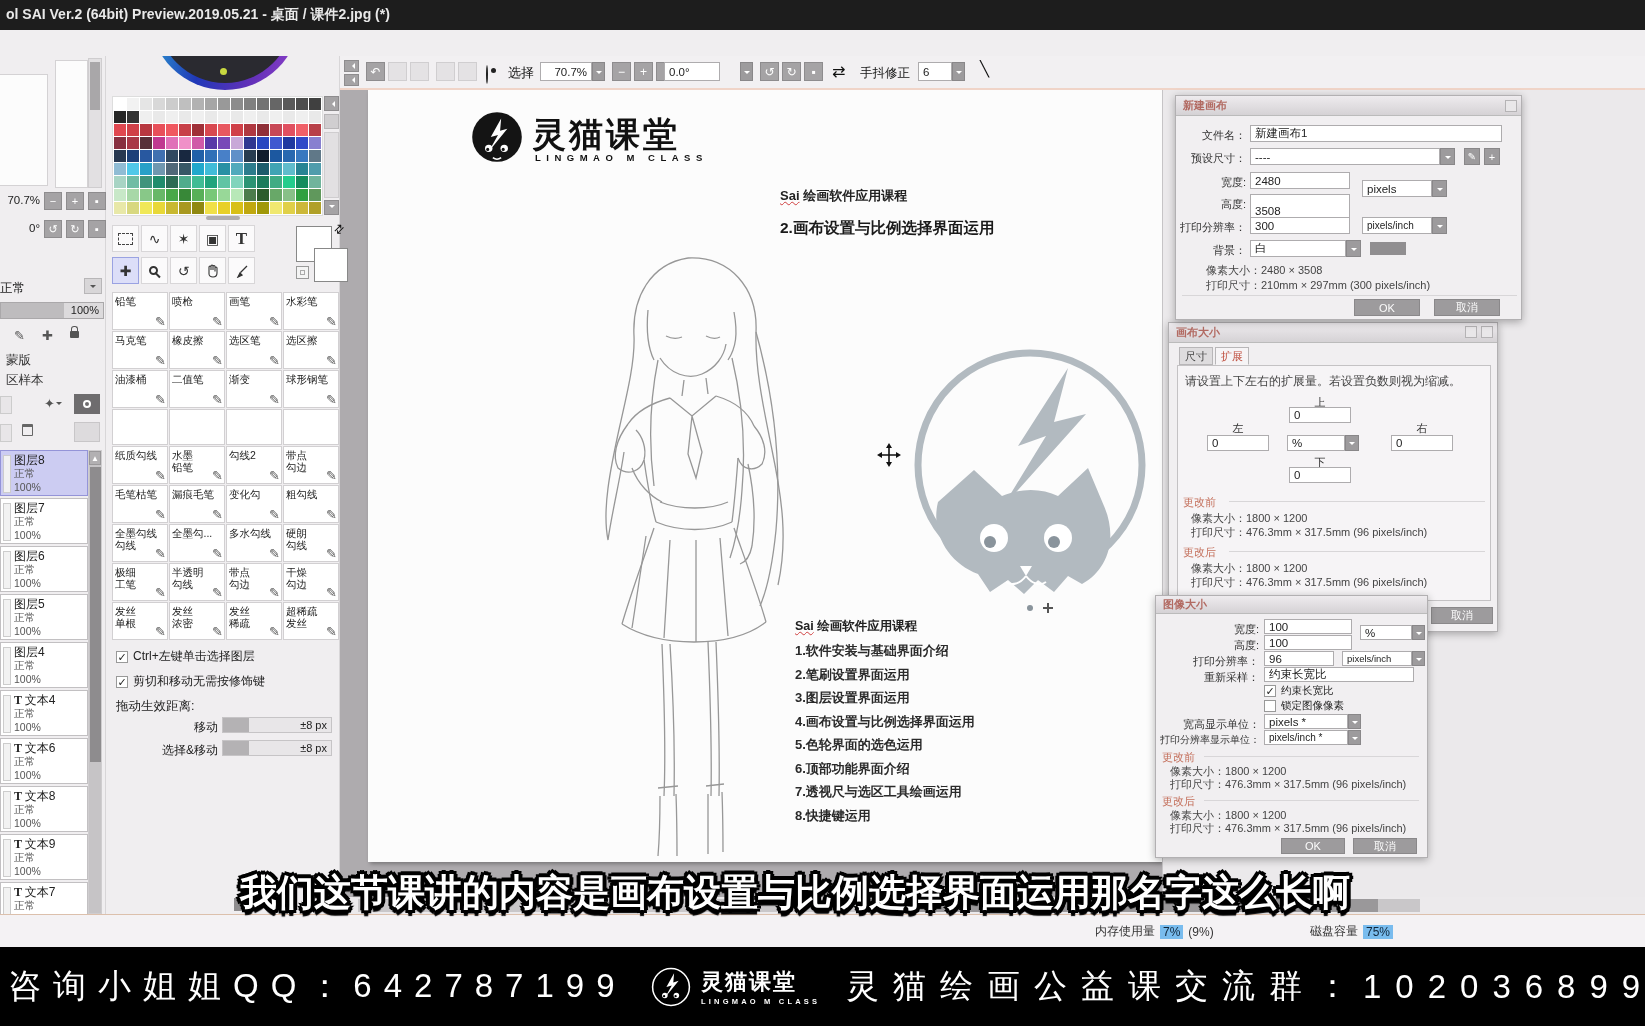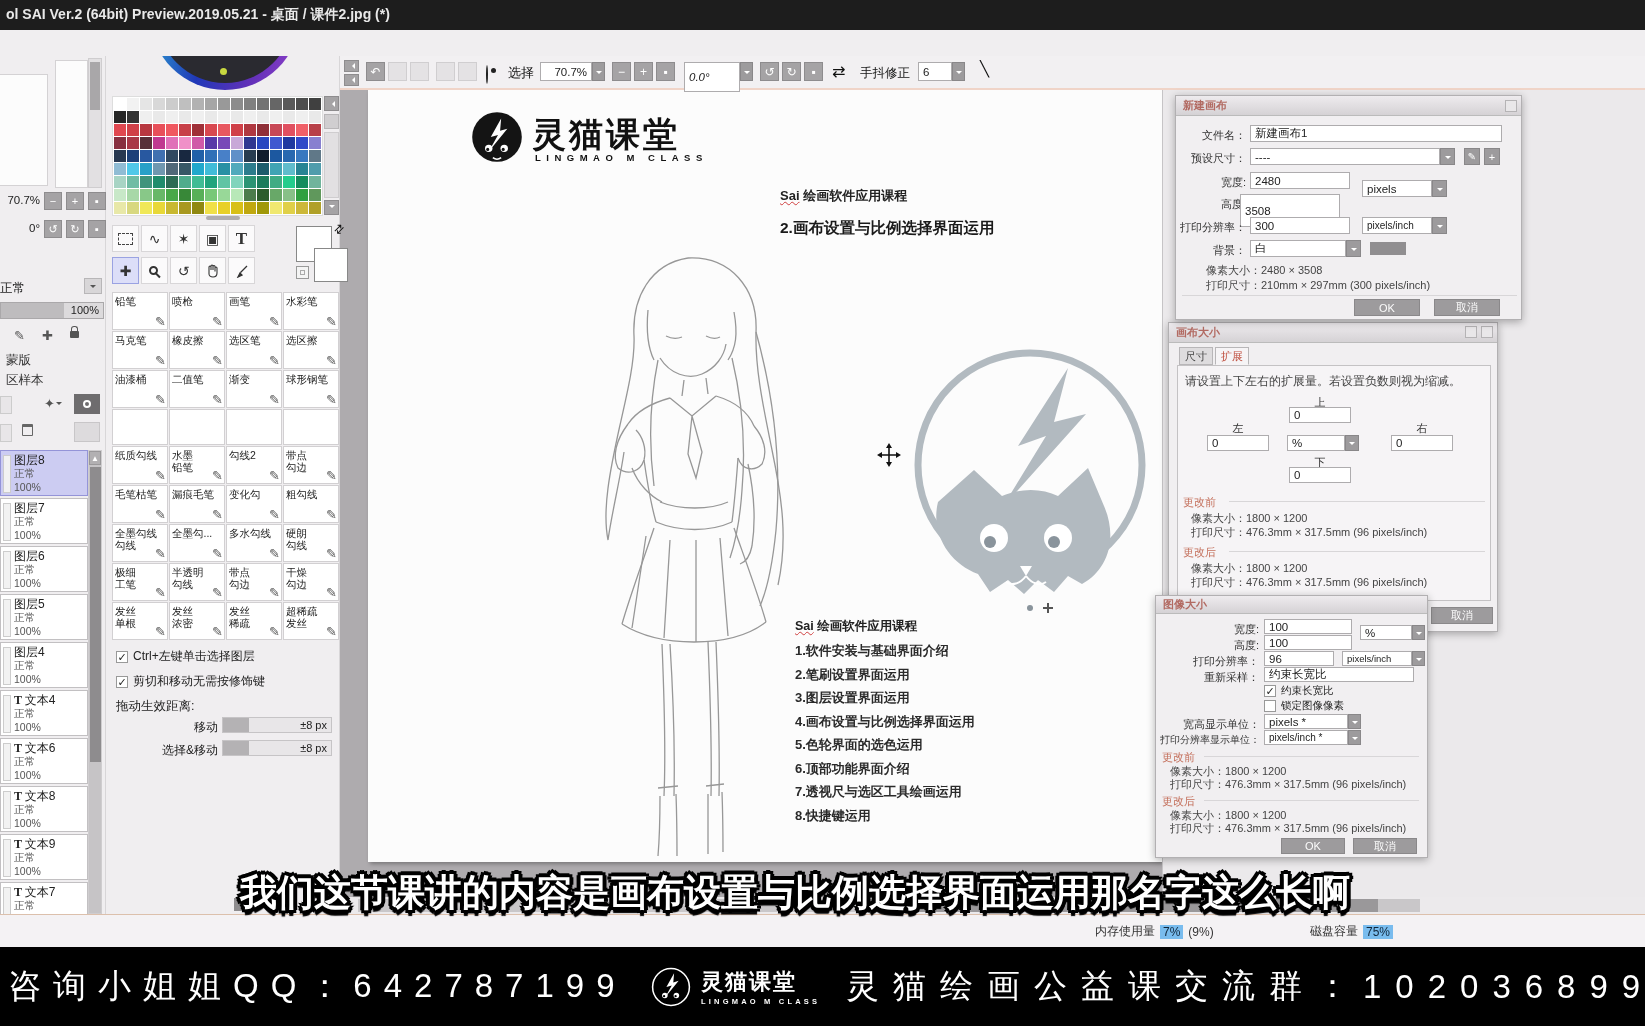--- a/index.html
+++ b/index.html
@@ -277,21 +277,21 @@
       </div>
     <div class="dd" style="left:288px;top:52px;width:16px;height:17px;font-size:10px;color:#fff;">✎</div>
     <div class="dd" style="left:308px;top:52px;width:16px;height:17px;font-size:11px;color:#fff;">+</div>
     <div class="lbl" style="left:8px;top:79px;width:62px;">宽度:</div>
     <div class="field" style="left:74px;top:76px;width:100px;height:17px;">2480</div>
     <div class="field" style="left:186px;top:84px;width:70px;height:17px;">pixels</div>
     <div class="dd" style="left:256px;top:84px;width:15px;height:17px;">
         <span class="tri"></span>
       </div>
     <div class="lbl" style="left:8px;top:101px;width:62px;">高度:</div>
-    <div class="field" style="left:64px;top:98px;width:100px;height:33px;">3508</div>
+    <div class="field" style="left:74px;top:98px;width:100px;height:33px;">3508</div>
     <div class="lbl" style="left:4px;top:124px;width:66px;">打印分辨率：</div>
     <div class="field" style="left:74px;top:121px;width:100px;height:17px;">300</div>
     <div class="field" style="left:186px;top:121px;width:70px;height:17px;font-size:10px;">pixels/inch</div>
     <div class="dd" style="left:256px;top:121px;width:15px;height:17px;">
         <span class="tri"></span>
       </div>
     <div class="lbl" style="left:8px;top:147px;width:62px;">背景：</div>
     <div class="field" style="left:74px;top:144px;width:96px;height:17px;">白</div>
     <div class="dd" style="left:170px;top:144px;width:15px;height:17px;">
         <span class="tri"></span>
@@ -318,21 +318,21 @@
     <div class="tb-btn dis" style="left:118px;"></div>
     <div class="abs" style="left:146px;top:10px;"><span class="eye"></span></div>
     <div class="abs" style="left:168px;top:8px;font-size:13px;color:#111;">选择</div>
     <div class="field" style="left:200px;top:6px;width:52px;height:19px;justify-content:flex-end;">70.7%</div>
     <div class="dd" style="left:252px;top:6px;width:13px;height:19px;">
         <span class="tri"></span>
       </div>
     <div class="tb-btn" style="left:272px;">−</div>
     <div class="tb-btn" style="left:294px;">+</div>
     <div class="tb-btn" style="left:316px;">▪</div>
-    <div class="field" style="left:344px;top:6px;width:56px;height:30px;font-style:italic;">0.0°</div>
+    <div class="field" style="left:324px;top:6px;width:56px;height:19px;">0.0°</div>
     <div class="dd" style="left:400px;top:6px;width:13px;height:19px;">
         <span class="tri"></span>
       </div>
     <div class="tb-btn" style="left:420px;">↺</div>
     <div class="tb-btn" style="left:442px;">↻</div>
     <div class="tb-btn" style="left:464px;">▪</div>
     <div class="abs" style="left:492px;top:6px;font-size:16px;color:#111;">⇄</div>
     <div class="abs" style="left:520px;top:9px;font-size:12.5px;color:#111;">手抖修正</div>
     <div class="field" style="left:578px;top:6px;width:34px;height:19px;">6</div>
     <div class="dd" style="left:612px;top:6px;width:13px;height:19px;">

